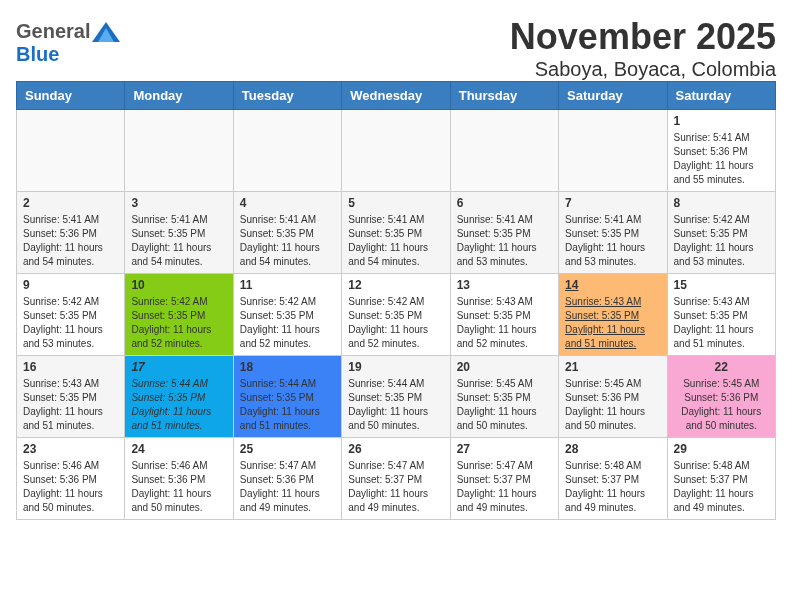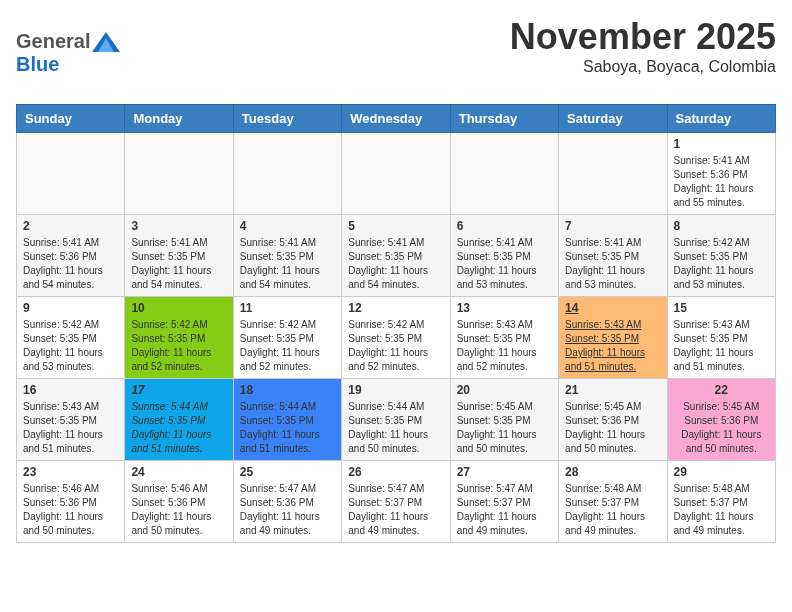--- a/index.html
+++ b/index.html
@@ -6,22 +6,22 @@
     body {
       font-family: Arial, sans-serif;
       background: #fff;
       width: 792px;
       min-height: 612px;
       padding: 16px;
     }
     .header-area {
       display: flex;
       justify-content: space-between;
-      align-items: flex-end;
-      margin-bottom: 28px;
+      align-items: flex-start;
+      margin-bottom: 0;
     }
     .logo {
       display: flex;
       flex-direction: column;
       align-items: flex-start;
       padding-top: 4px;
     }
     .logo-text {
       display: flex;
       align-items: center;
@@ -44,21 +44,21 @@
     }
     .title-area {
       text-align: right;
     }
     .month-title {
       font-size: 36px;
       font-weight: bold;
       color: #333;
     }
     .location {
-      font-size: 16px;
+      font-size: 20px;
       color: #333;
     }
     .calendar {
       width: 100%;
       border-collapse: collapse;
       border: 1px solid #ccc;
     }
     .calendar th {
       background-color: #3a7ebf;
       color: white;

